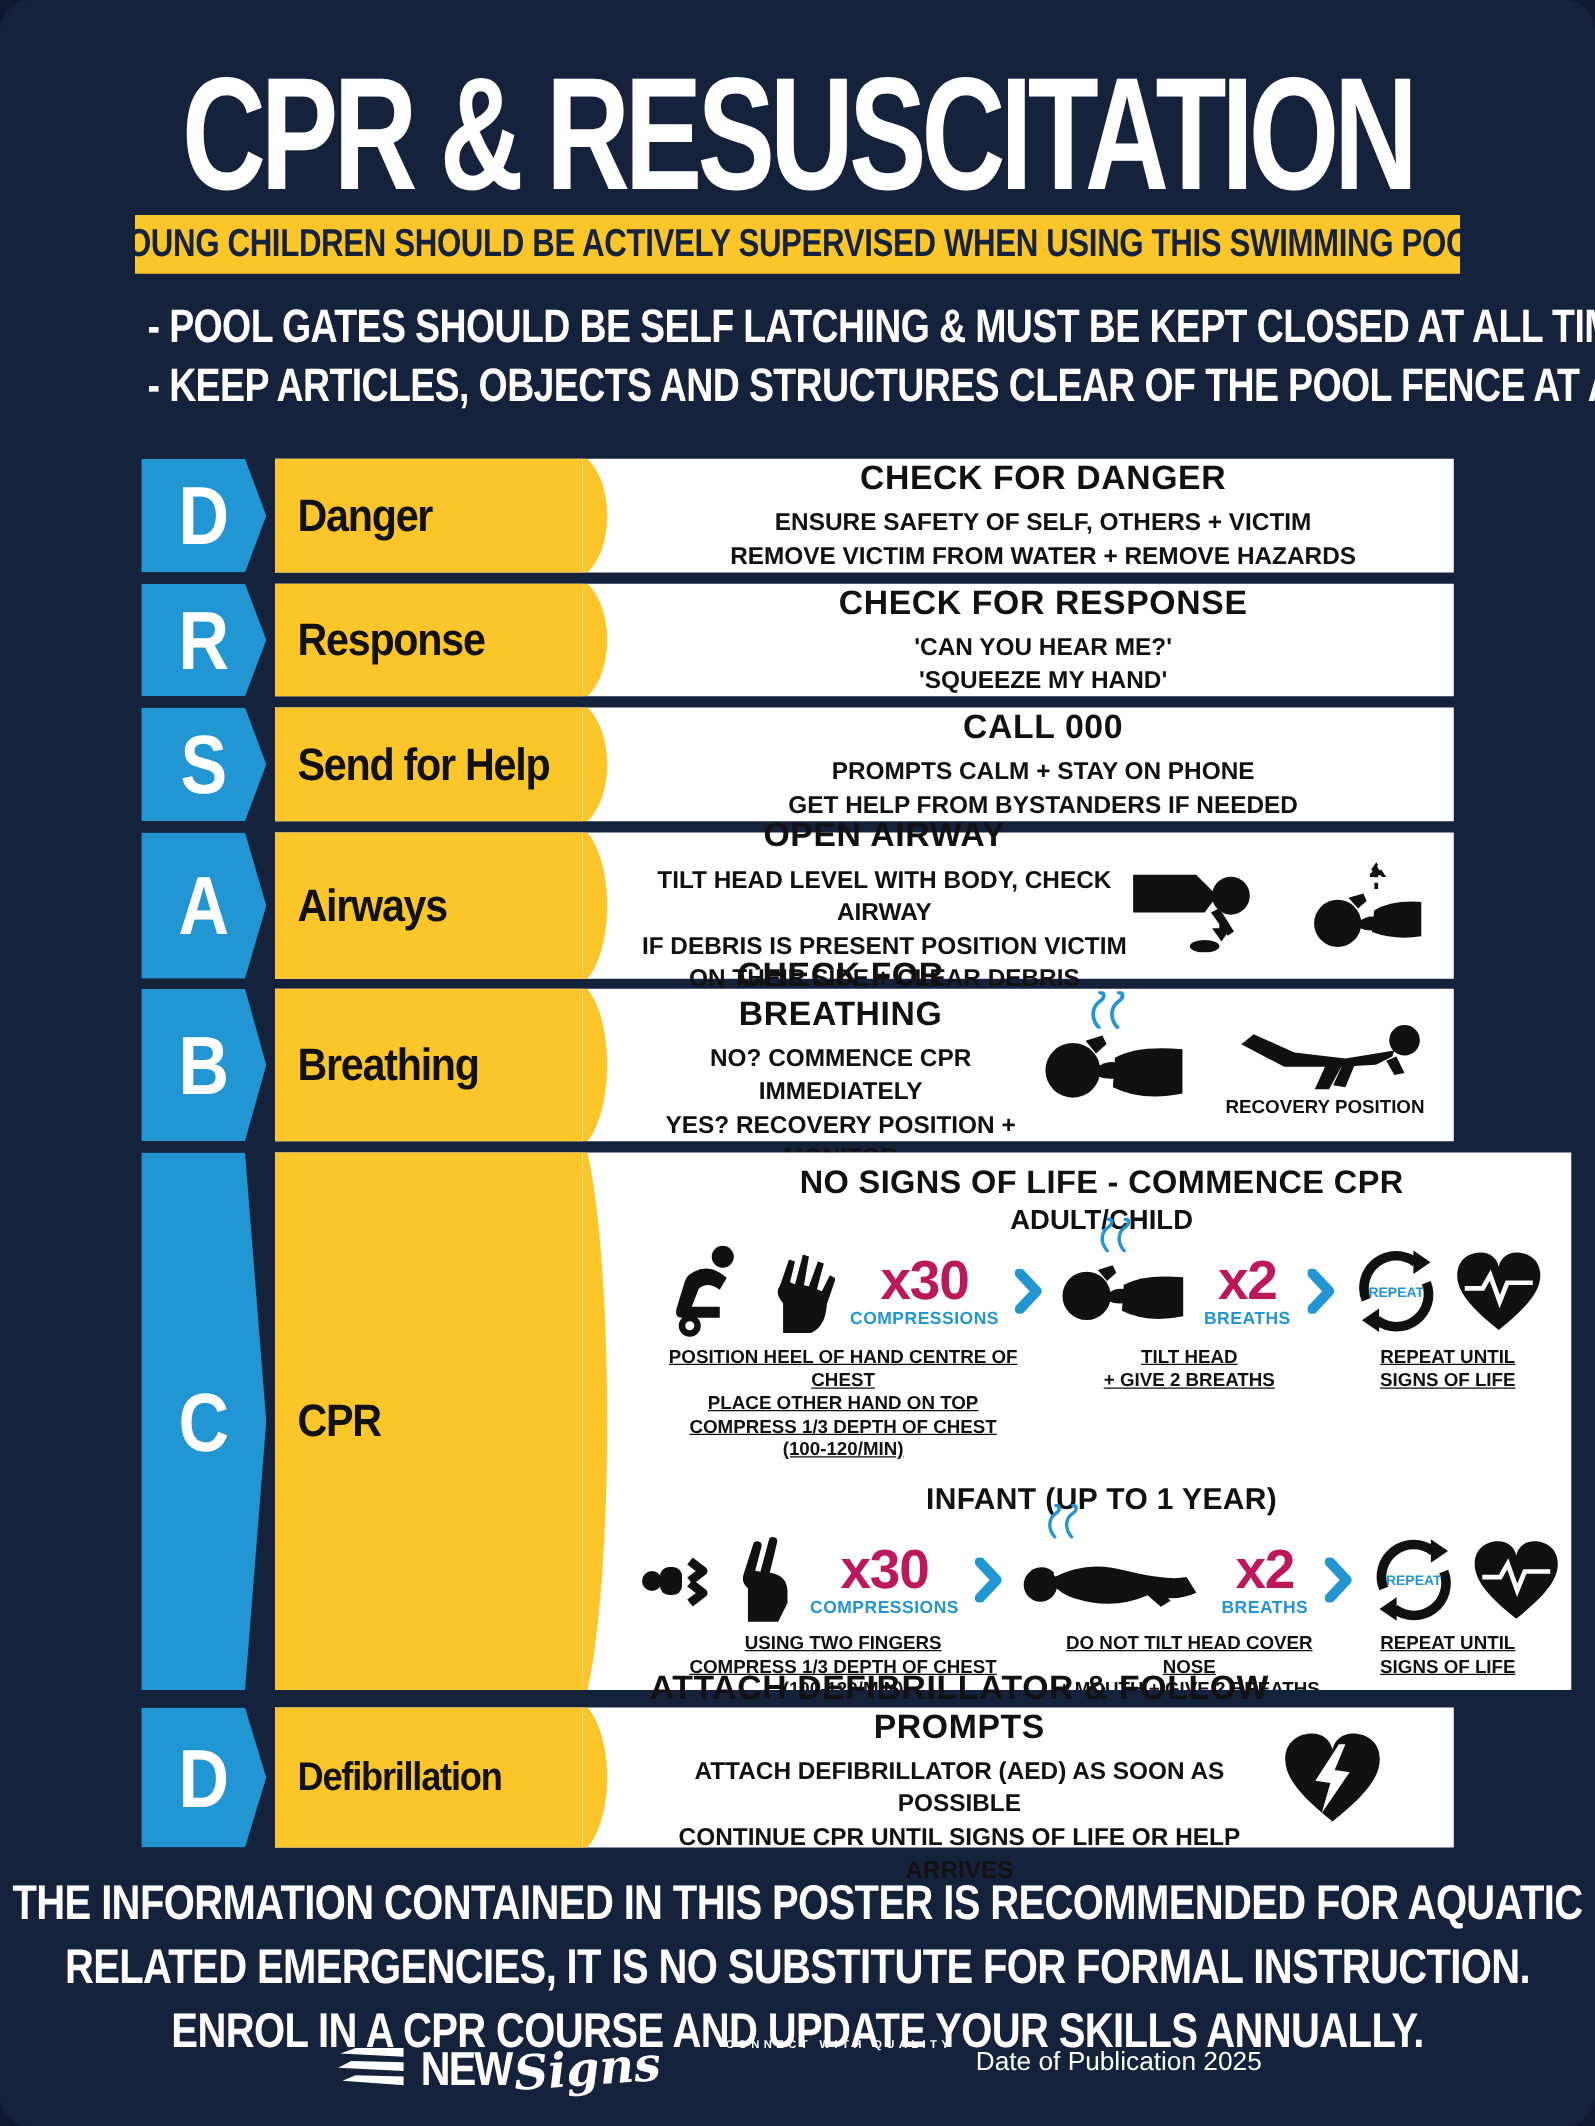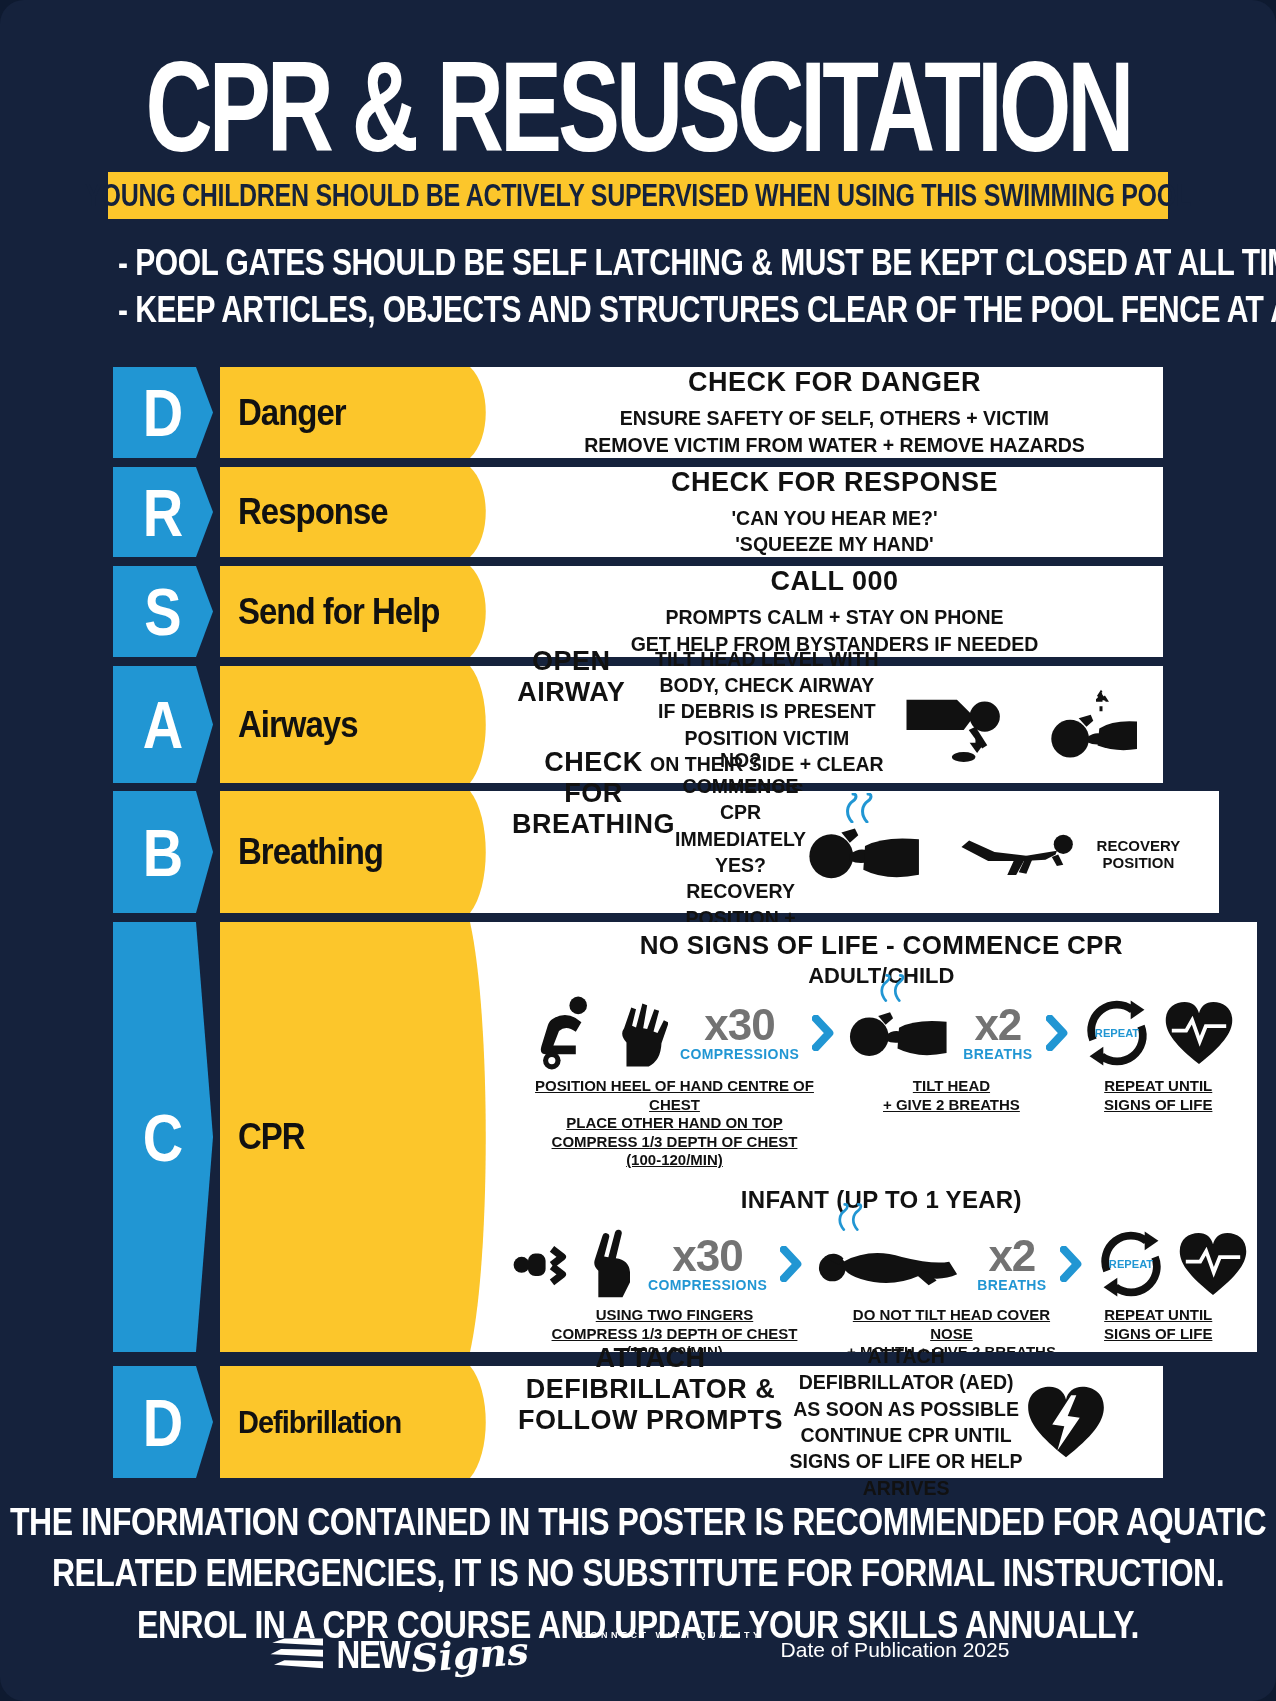--- a/index.html
+++ b/index.html
@@ -32,34 +32,34 @@
   .letter{ color:#fff; font-size:56px; font-weight:800; transform:scaleY(1.18); }
   .row-body{ flex:1; background:#fff; margin-left:7px; display:flex; position:relative; }
   .label-wrap{ flex:0 0 228px; background:#fcc62b; position:relative; display:flex;
     align-items:center; padding-left:18px; }
   .label-wave{ position:absolute; right:-29px; top:0; height:100%; width:29px; z-index:2; }
   .label{ font-size:33px; font-weight:800; letter-spacing:-1px; transform:scaleY(1.1);
     transform-origin:left center; white-space:nowrap; }
   .content{ flex:1; display:flex; flex-direction:column; align-items:center; justify-content:center;
     text-align:center; padding-left:46px; padding-right:6px; }
   .content.h-row{ flex-direction:row; align-items:center; }
-  .text-col{ flex:1; display:flex; flex-direction:row; align-items:flex-start; justify-content:center; }
+  .text-col{ flex:1; display:flex; flex-direction:column; align-items:center; justify-content:center; }
   .h{ font-size:27px; font-weight:800; letter-spacing:0.5px; margin-bottom:7px; }
   .sub{ font-size:19.5px; font-weight:700; line-height:1.35; white-space:pre-line; }
   .icon-col{ display:flex; align-items:center; justify-content:center; gap:26px; padding-right:14px; }
   .icon svg{ display:block; }
   .icon-caption{ font-size:15px; font-weight:800; margin-top:4px; text-align:center; }
   
   .cpr-content{ justify-content:flex-start; overflow:hidden; padding-top:8px; }
   .cpr-head{ font-size:26px; font-weight:800; letter-spacing:0.3px; }
   .cpr-subhead{ font-size:22px; font-weight:800; margin-top:2px; }
   .strip{ display:flex; align-items:center; justify-content:center; gap:13px; margin-top:6px; width:100%; }
   .g{ display:flex; align-items:center; gap:8px; }
   .count-col{ display:flex; flex-direction:column; align-items:center; margin-left:4px; }
-  .count{ font-size:44px; font-weight:800; color:#737373; line-height:0.95; letter-spacing:-1px; }
+  .count{ font-size:44px; font-weight:800; color:#be185d; line-height:0.95; letter-spacing:-1px; }
   .count-label{ font-size:14px; font-weight:700; color:#2196d3; letter-spacing:0.4px; margin-top:1px; }
   .captions{ display:flex; width:100%; margin-top:6px; }
   .cap{ font-size:15px; font-weight:700; line-height:1.24; white-space:pre-line; text-align:center;text-decoration:underline; }
   .cap1{ flex:0 0 44%; } .cap2{ flex:0 0 31%; } .cap3{ flex:0 0 25%; }
   .cpr-divider{ height:5px; background:#111; width:96%; margin:9px 0 7px 0; }
   .breath-wrap{ position:relative; }
   .breath-abs{ position:absolute; }
   
   .disclaimer{
     position:absolute; top:1496px; left:0; right:0; text-align:center; color:#fff;
@@ -214,21 +214,21 @@
                 <path d="M12 29 C5 21 7 12 13 8 C17 5 17 1 13 1" stroke="#2196d3" stroke-width="3" fill="none" stroke-linecap="round"></path>
                 <path d="M27 29 C20 21 22 12 28 8 C32 5 32 1 28 1" stroke="#2196d3" stroke-width="3" fill="none" stroke-linecap="round"></path>
               </svg>
               <svg width="118" height="66" viewBox="0 0 140 78">
                 <circle cx="30" cy="44" r="26" fill="#111"></circle>
                 <path d="M42 16 l16 -5 4 8 -10 9 Z" fill="#111"></path>
                 <path d="M52 42 q10 -8 20 -5 l2 14 q-12 3 -22 -2 Z" fill="#111"></path>
                 <path d="M70 32 Q92 20 134 24 L134 66 Q96 74 68 60 Z" fill="#111"></path>
               </svg>
             </span>
-            <span class="icon" style="display:flex;flex-direction:row;align-items:center;">
+            <span class="icon" style="display:flex;flex-direction:column;">
               <svg width="166" height="62" viewBox="0 0 200 76">
                 <circle cx="178" cy="26" r="15" fill="#111"></circle>
                 <path d="M168 36 L120 44 70 38 30 20 18 30 60 52 100 52 90 74 104 74 116 52 150 50 166 42 Z" fill="#111"></path>
                 <path d="M120 44 l-12 26 12 2 10 -24 Z" fill="#111"></path>
                 <path d="M160 46 l8 14 10 -2 -8 -16 Z" fill="#111"></path>
               </svg>
               <span class="icon-caption">RECOVERY POSITION</span>
             </span>
           </div>
         </div>

